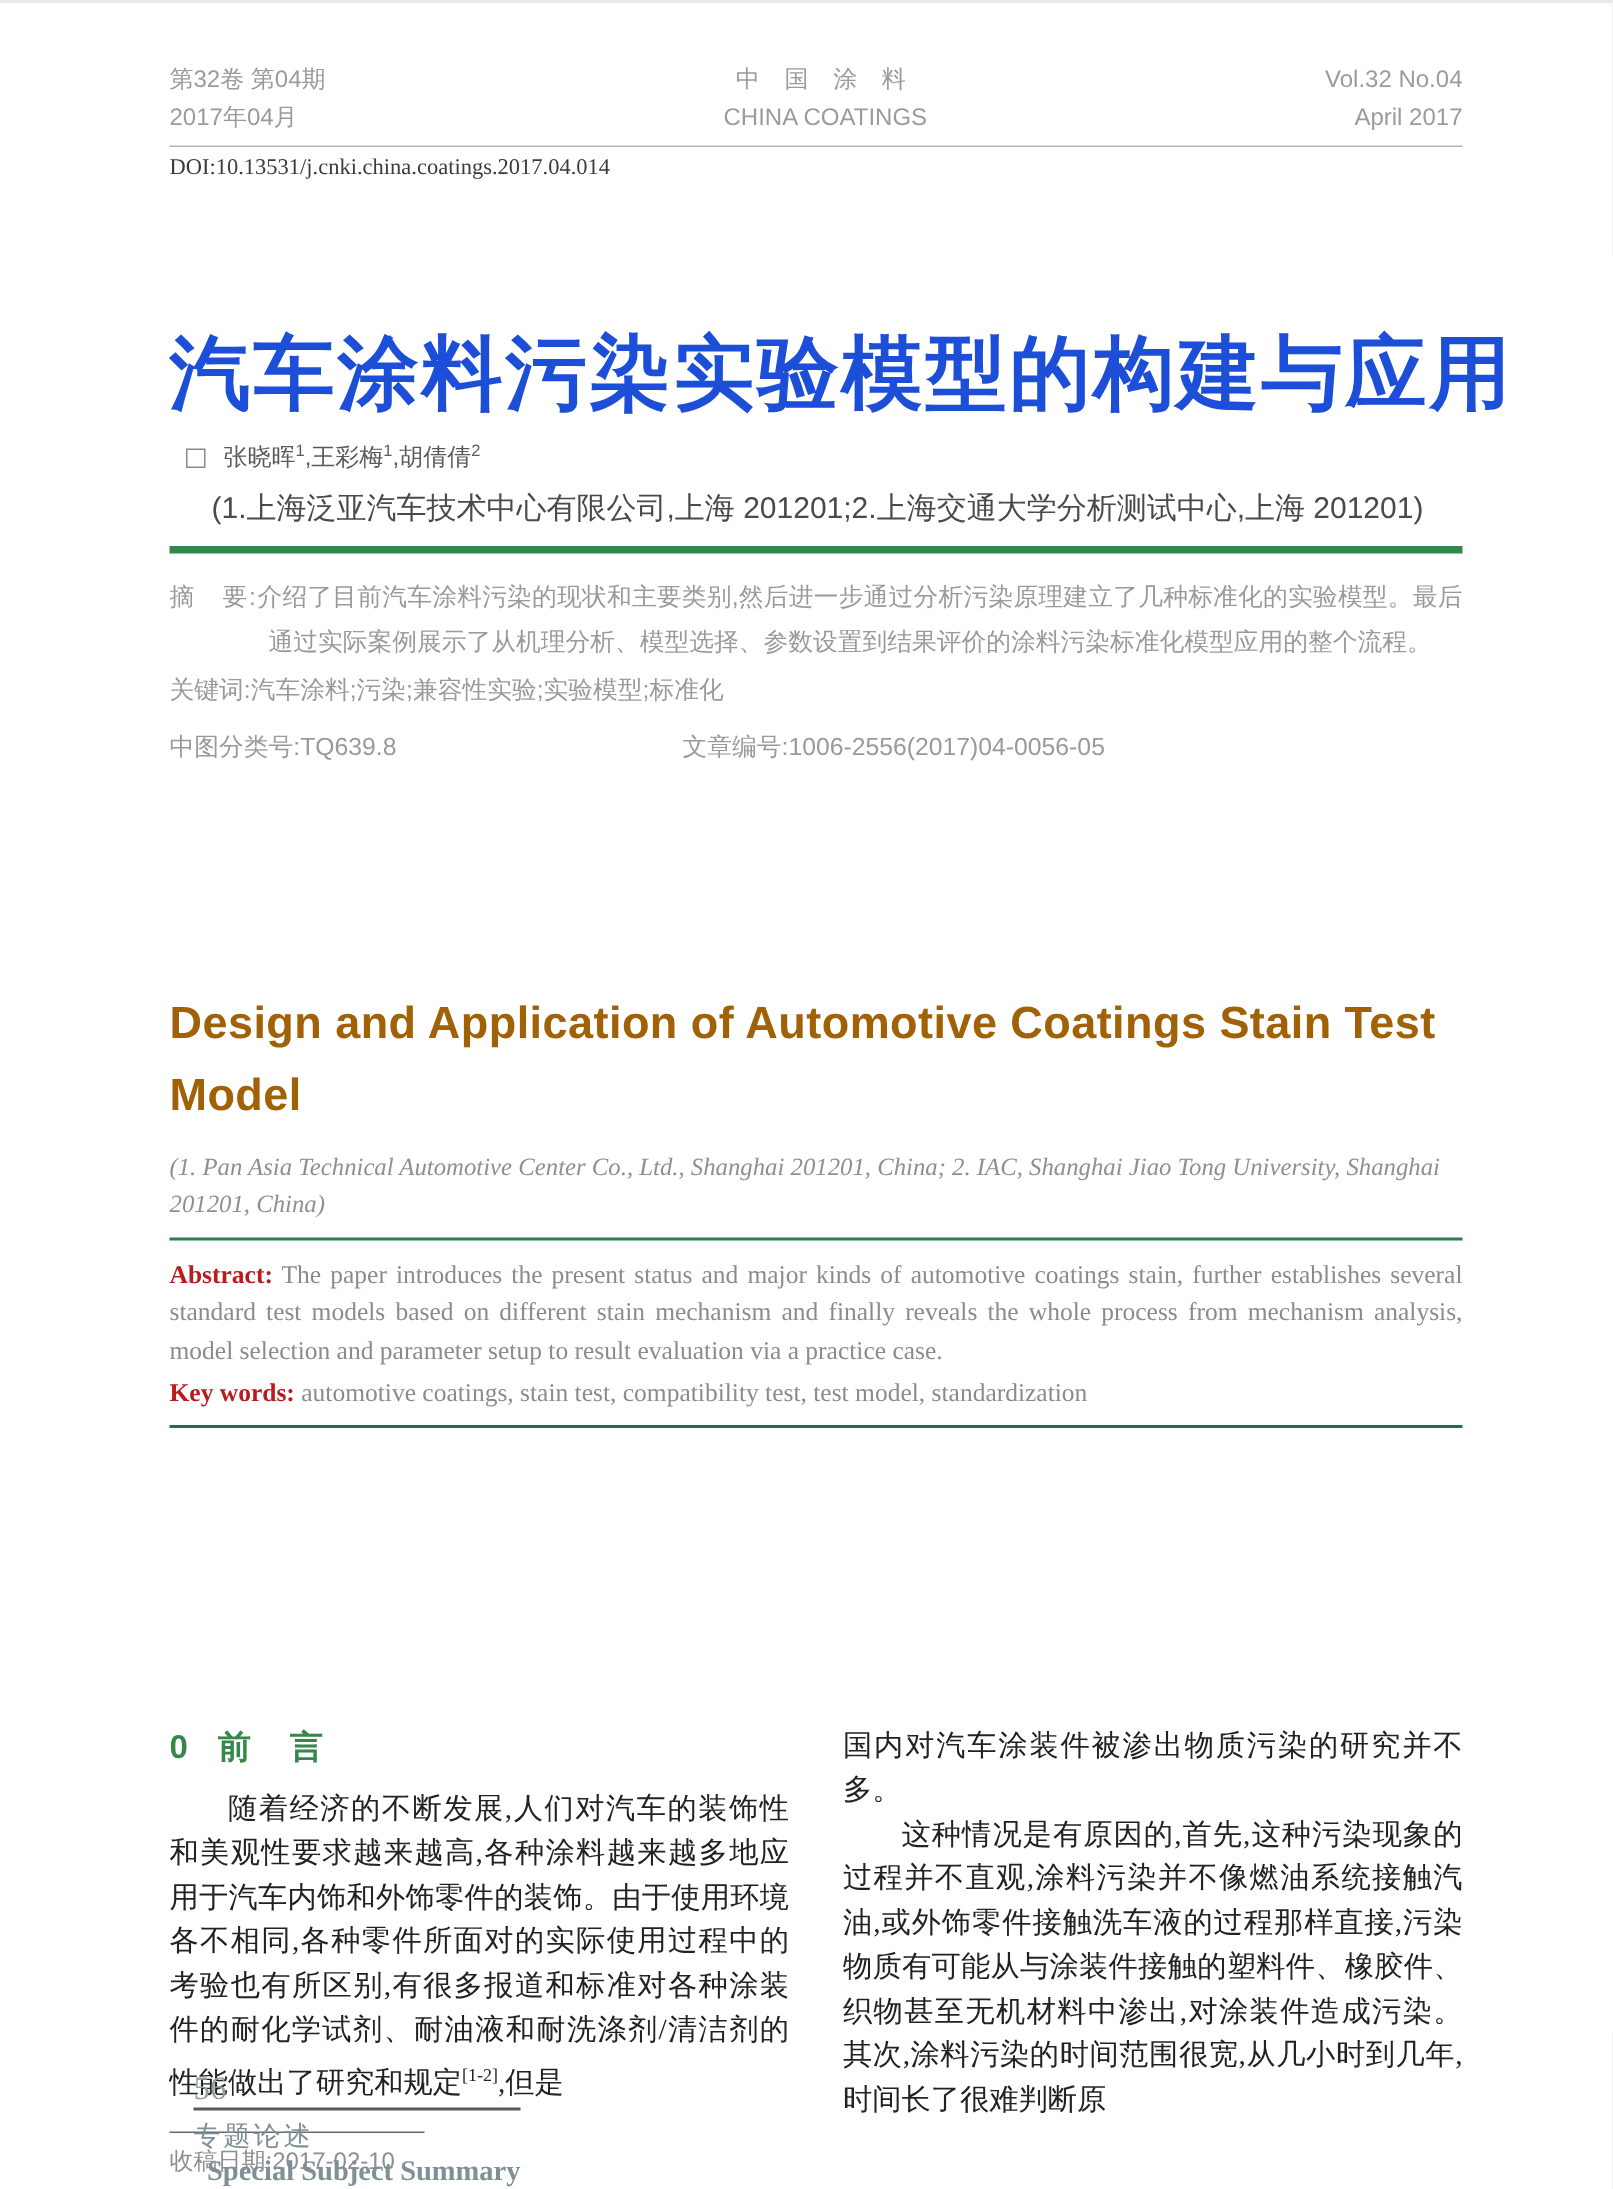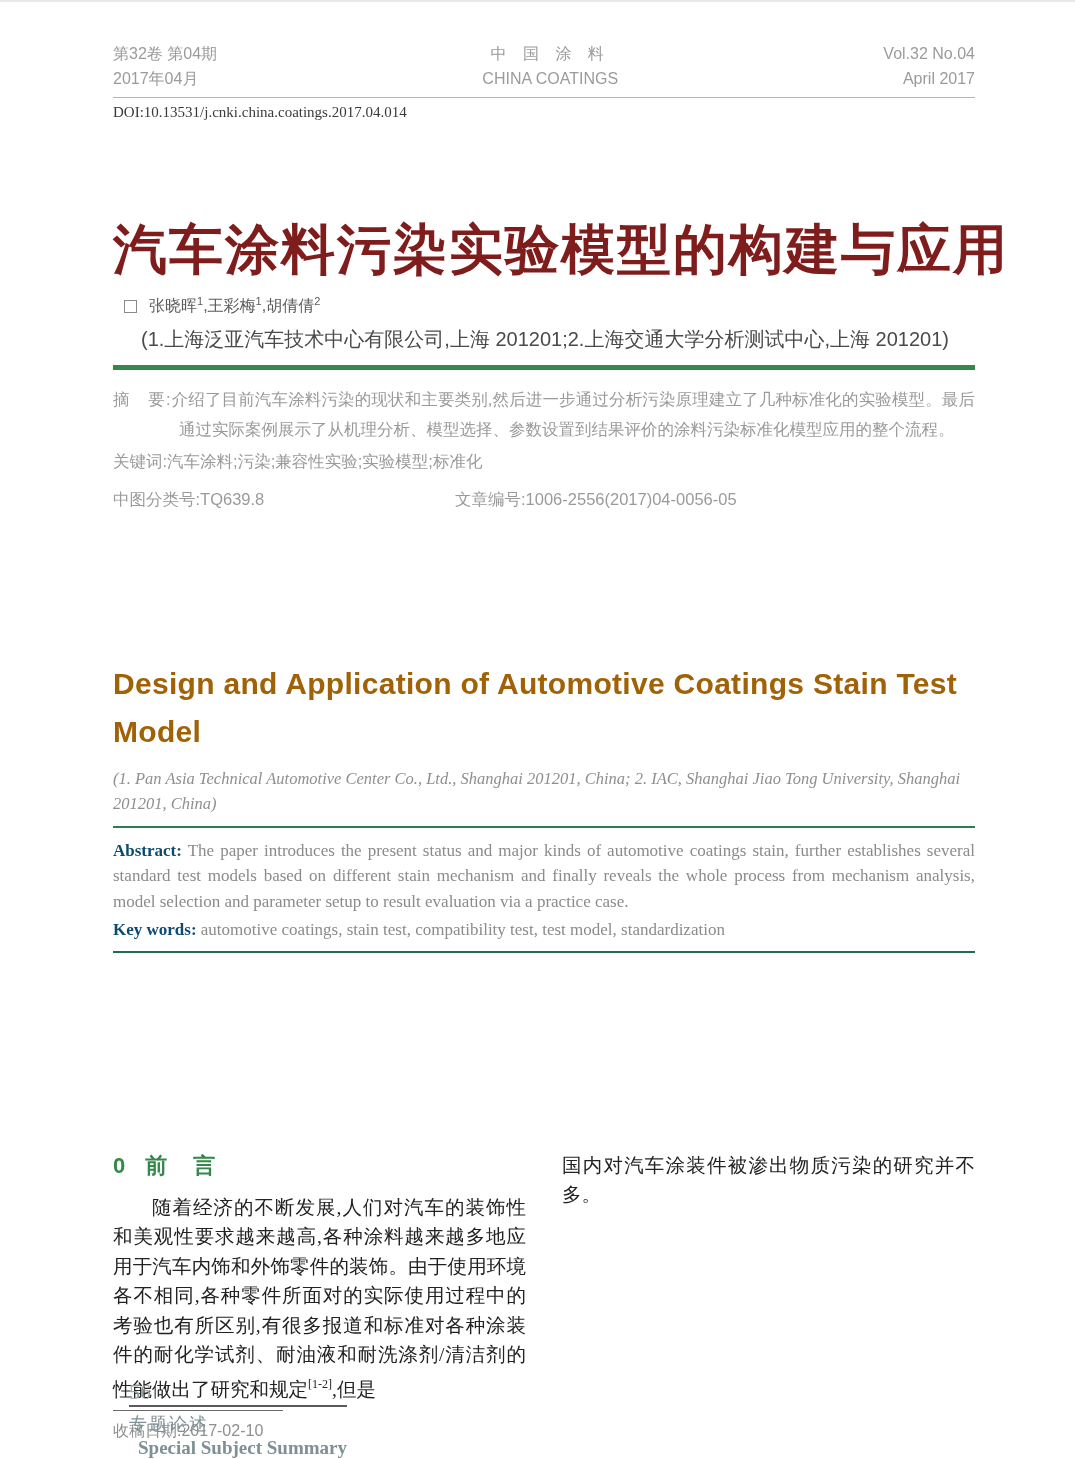--- a/index.html
+++ b/index.html
@@ -15,21 +15,21 @@
   
   .jheader { display:flex; justify-content:space-between; color:#9b9b9b; font-size:16px; line-height:1.55; }
   .jheader .col-center { text-align:center; }
   .jheader .col-right { text-align:right; }
   .jname-cn { letter-spacing:6px; }
   .jheader-rule { border-bottom:1px solid #b5b5b5; margin-top:5px; }
   .doi { font-family:"Liberation Serif","DejaVu Serif",serif; font-size:15px; color:#3a3a3a; margin-top:6px; }
 
   
   .cn-title {
-    margin-top:100px; font-size:54px; font-weight:bold; color:#7f1d1d;
+    margin-top:100px; font-size:54px; font-weight:bold; color:#1d4ed8;
     letter-spacing:2px; line-height:1.05; white-space:nowrap;
   }
   .cn-authors { margin-top:18px; font-size:16px; color:#5a5a5a; display:flex; align-items:center;padding-left:11px; }
   .author-box { display:inline-block; width:13px; height:13px; border:1.5px solid #8a8a8a; margin-right:12px; }
   .cn-authors sup { font-size:11px; }
   .cn-affil { margin-top:8px; padding-left:28px; font-size:20px; color:#4a4a4a; }
   .green-bar { height:5px; background:#35884a; margin-top:12px; }
 
   
   .cn-abs-block { margin-top:14px; color:#9a9a9a; font-size:16.5px; line-height:30px; }
@@ -48,21 +48,21 @@
   .en-authors sup { font-size:11px; }
   .en-affil {
     margin-top:10px; font-family:"Liberation Serif","DejaVu Serif",serif; font-style:italic;
     font-size:16.5px; color:#8f8f8f; line-height:25px;
   }
   .rule-green-top { border-top:2px solid #2e7d52; margin-top:10px; }
   .en-abstract {
     margin-top:10px; font-family:"Liberation Serif","DejaVu Serif",serif;
     font-size:17px; color:#8b8b8b; line-height:25.5px; text-align:justify;
   }
-  .en-abstract b, .en-keywords b { color:#0c4a6e; font-style:normal; }
+  .en-abstract b, .en-keywords b { color:#b91c1c; font-style:normal; }
   .en-keywords {
     margin-top:3px; font-family:"Liberation Serif","DejaVu Serif",serif;
     font-size:17px; color:#8b8b8b; line-height:25.5px;
   }
   .rule-green-bottom { border-top:2px solid #1f6e52; margin-top:8px; }
 
   
   .body-cols { margin-top:198px; display:flex; gap:36px; }
   .bcol { flex:1; min-width:0; }
   .sec-head { color:#35884a; font-size:22px; font-weight:bold; margin-bottom:12px; letter-spacing:2px; }
@@ -143,20 +143,21 @@
 
     <div class="body-cols">
       <div class="bcol">
         <div class="sec-head">
           <span class="num">0</span><span>前　言</span>
         </div>
         <p class="body-p indent"><span>随着经济的不断发展,人们对汽车的装饰性和美观性要求越来越高,各种涂料越来越多地应用于汽车内饰和外饰零件的装饰。由于使用环境各不相同,各种零件所面对的实际使用过程中的考验也有所区别,有很多报道和标准对各种涂装件的耐化学试剂、耐油液和耐洗涤剂/清洁剂的性能做出了研究和规定</span><sup>[1-2]</sup><span>,但是</span></p>
       </div>
       <div class="bcol">
         <p class="body-p">国内对汽车涂装件被渗出物质污染的研究并不多。</p>
+        <p class="body-p indent">这种情况是有原因的,首先,这种污染现象的过程并不直观,涂料污染并不像燃油系统接触汽油,或外饰零件接触洗车液的过程那样直接,污染物质有可能从与涂装件接触的塑料件、橡胶件、织物甚至无机材料中渗出,对涂装件造成污染。其次,涂料污染的时间范围很宽,从几小时到几年,时间长了很难判断原</p>
       </div>
     </div>
 
     <div class="footnote">
       <div class="fn-rule"></div>
       <div class="fn-line">收稿日期:2017-02-10</div>
 
     </div>
 
   </div>

